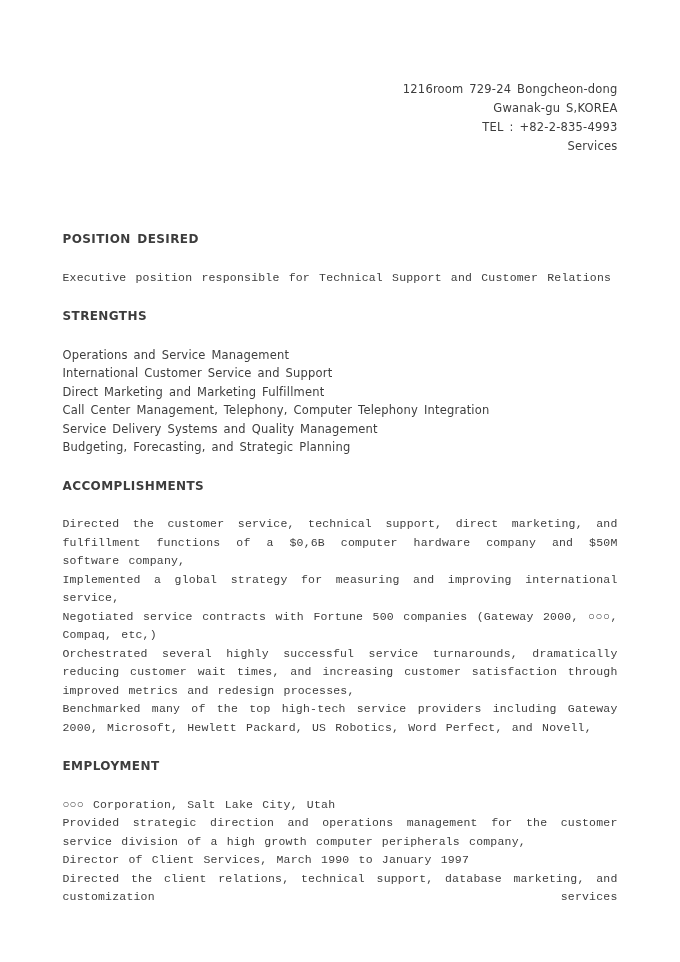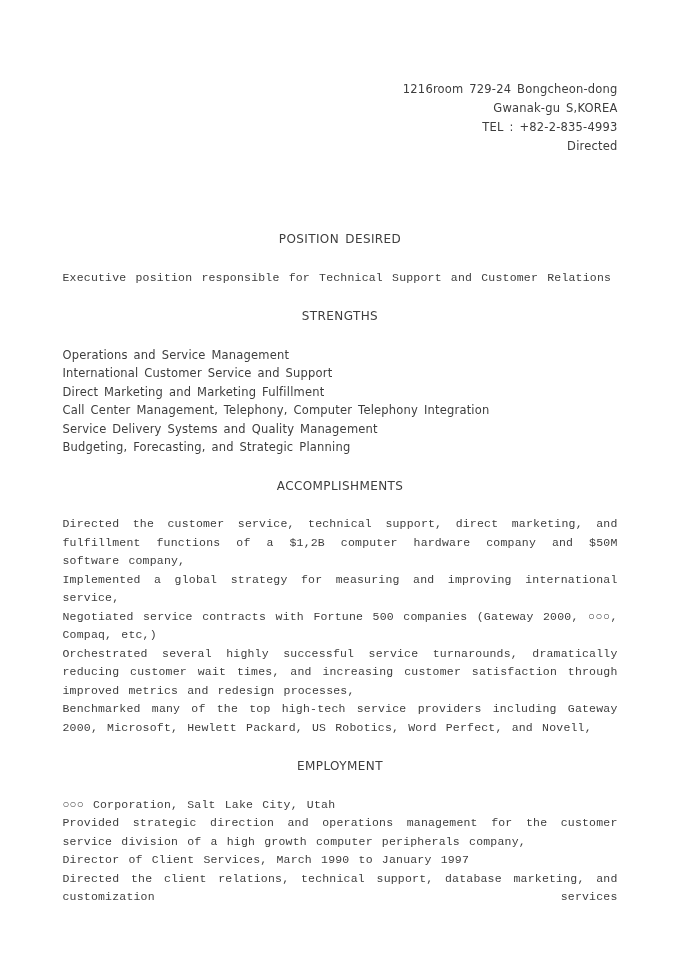--- a/index.html
+++ b/index.html
@@ -16,22 +16,21 @@
     letter-spacing: 0.2px;
     word-spacing: 2px;
     padding: 80px 57px 0 57px;
     overflow: hidden;
   }
   .contact {
     text-align: right;
     line-height: 19px;
   }
   .heading {
-    text-align: center;
-    font-weight: normal;
+    font-weight: bold;
     font-size: 12px;
     letter-spacing: 0.4px;
     margin: 20px 0 20px 0;
   }
   .heading.first {
     margin-top: 74px;
   }
   .para {
     text-align: justify;
     font-family: Liberation Mono, monospace;
@@ -45,42 +44,42 @@
 </style>
 </head>
 <body>
 
 <div class="page">
 
   <div class="contact">
     <div>1216room 729-24 Bongcheon-dong</div>
     <div>Gwanak-gu S,KOREA</div>
     <div>TEL : +82-2-835-4993</div>
-    <div>Directed</div>
+    <div>Services</div>
   </div>
 
   <div class="heading first">POSITION DESIRED</div>
 
   <div class="para">Executive position responsible for Technical Support and Customer Relations</div>
 
   <div class="heading">STRENGTHS</div>
 
   <div>
     <div class="list-line">Operations and Service Management</div>
     <div class="list-line">International Customer Service and Support</div>
     <div class="list-line">Direct Marketing and Marketing Fulfillment</div>
     <div class="list-line">Call Center Management, Telephony, Computer Telephony Integration</div>
     <div class="list-line">Service Delivery Systems and Quality Management</div>
     <div class="list-line">Budgeting, Forecasting, and Strategic Planning</div>
   </div>
 
   <div class="heading">ACCOMPLISHMENTS</div>
 
   <div>
-    <div class="para">Directed the customer service, technical support, direct marketing, and fulfillment functions of a $1,2B computer hardware company and $50M software company,</div>
+    <div class="para">Directed the customer service, technical support, direct marketing, and fulfillment functions of a $0,6B computer hardware company and $50M software company,</div>
     <div class="para">Implemented a global strategy for measuring and improving international service,</div>
     <div class="para">Negotiated service contracts with Fortune 500 companies (Gateway 2000, ○○○, Compaq, etc,)</div>
     <div class="para">Orchestrated several highly successful service turnarounds, dramatically reducing customer wait times, and increasing customer satisfaction through improved metrics and redesign processes,</div>
     <div class="para">Benchmarked many of the top high-tech service providers including Gateway 2000, Microsoft, Hewlett Packard, US Robotics, Word Perfect, and Novell,</div>
   </div>
 
   <div class="heading">EMPLOYMENT</div>
 
   <div>
     <div class="para">○○○ Corporation, Salt Lake City, Utah</div>

